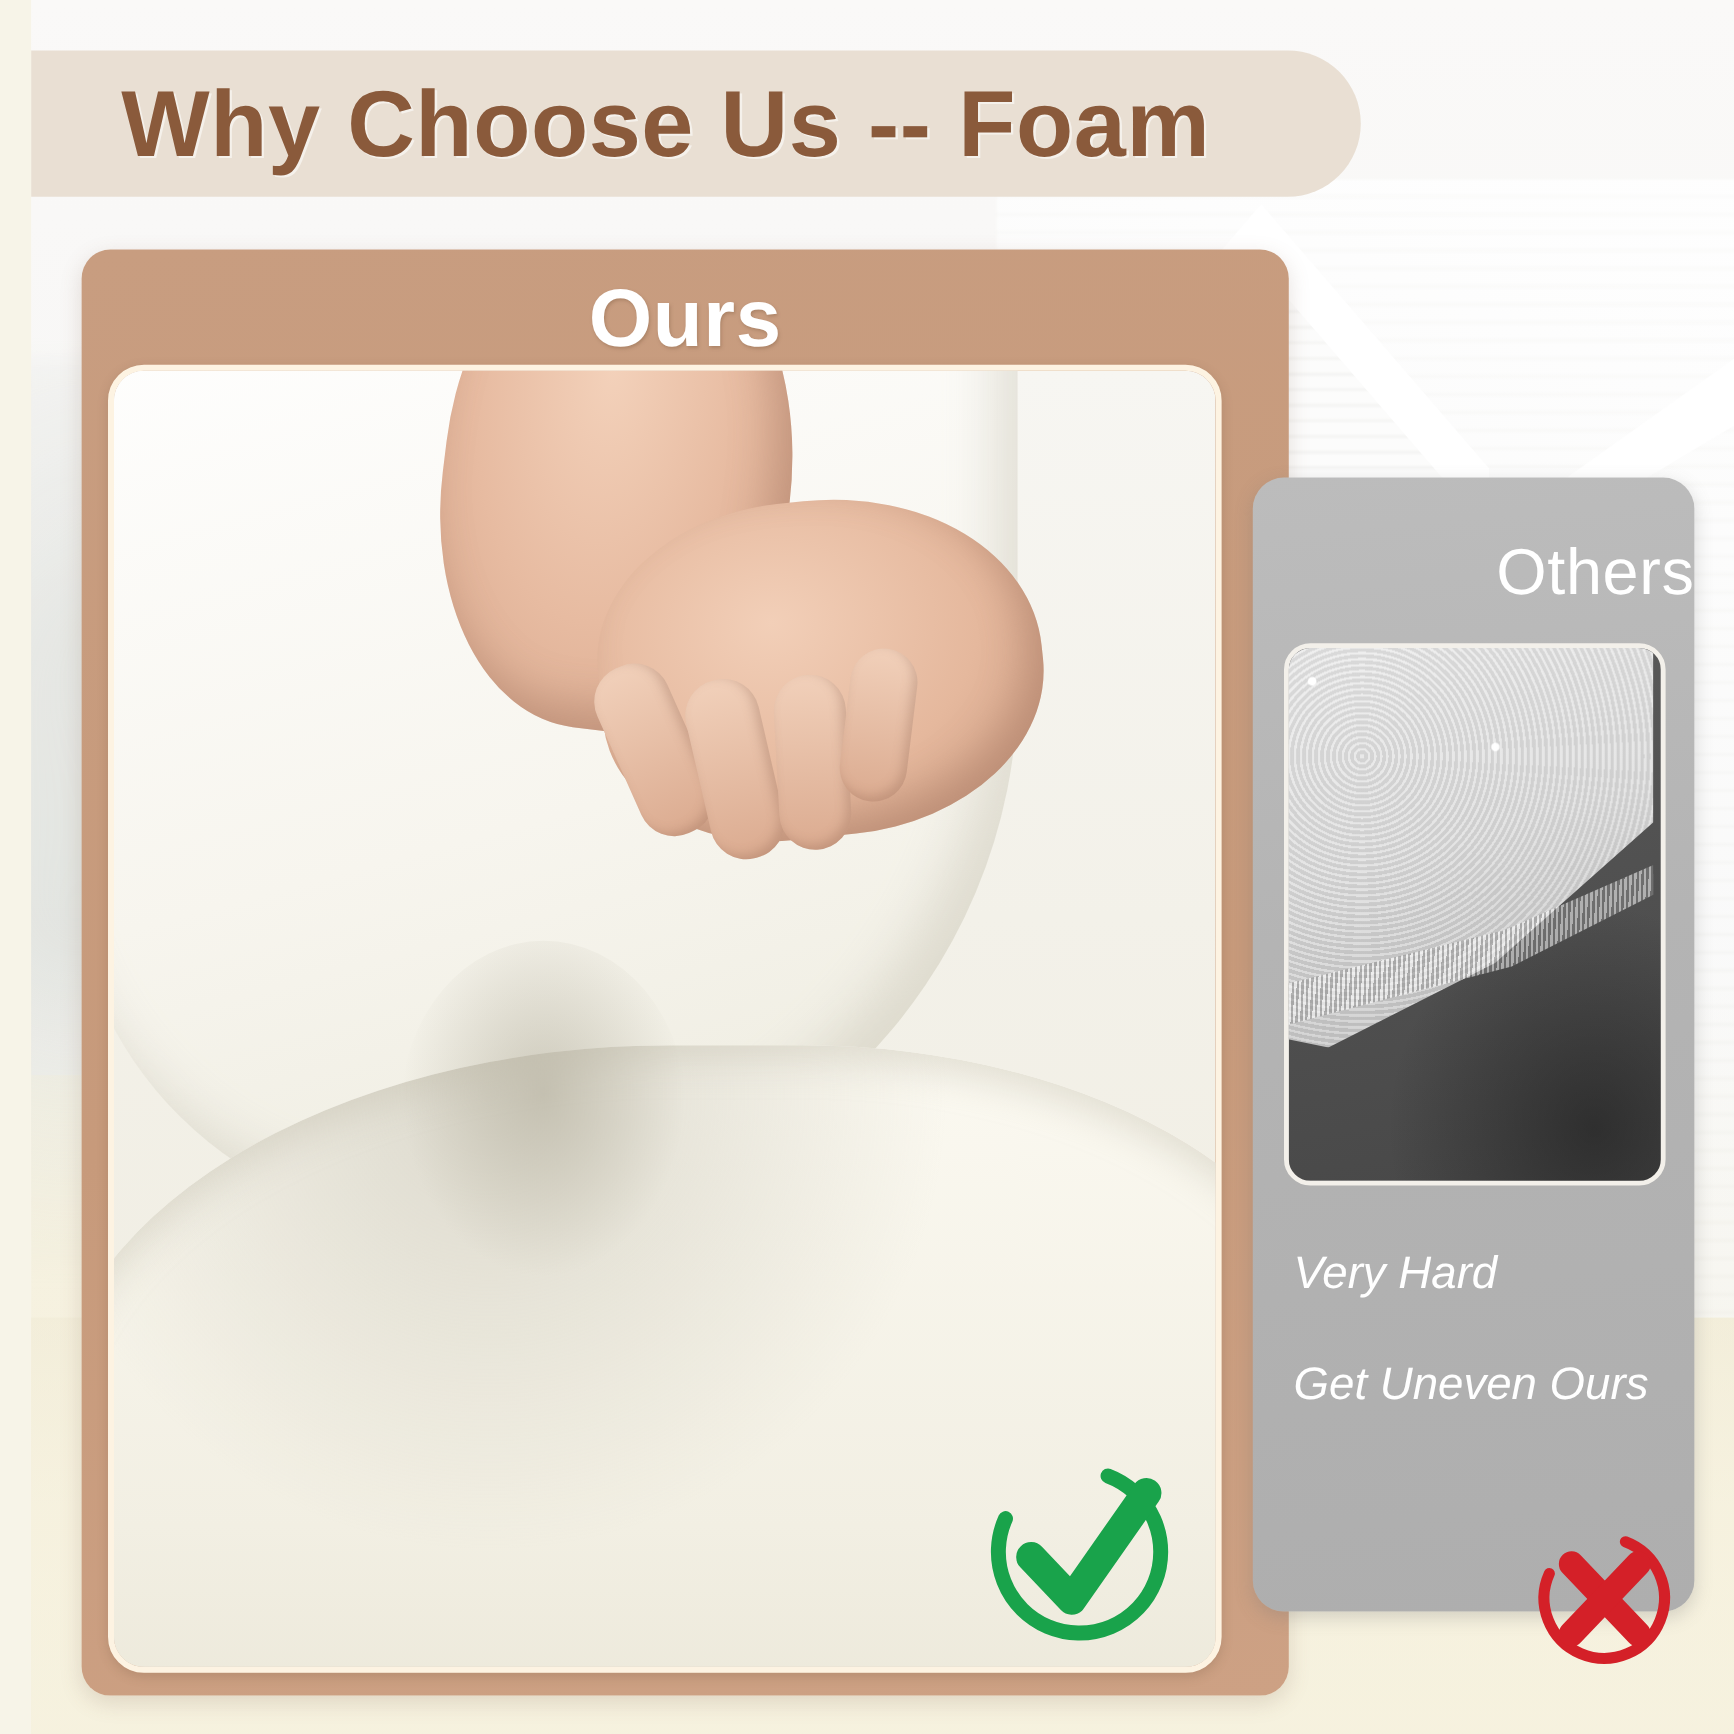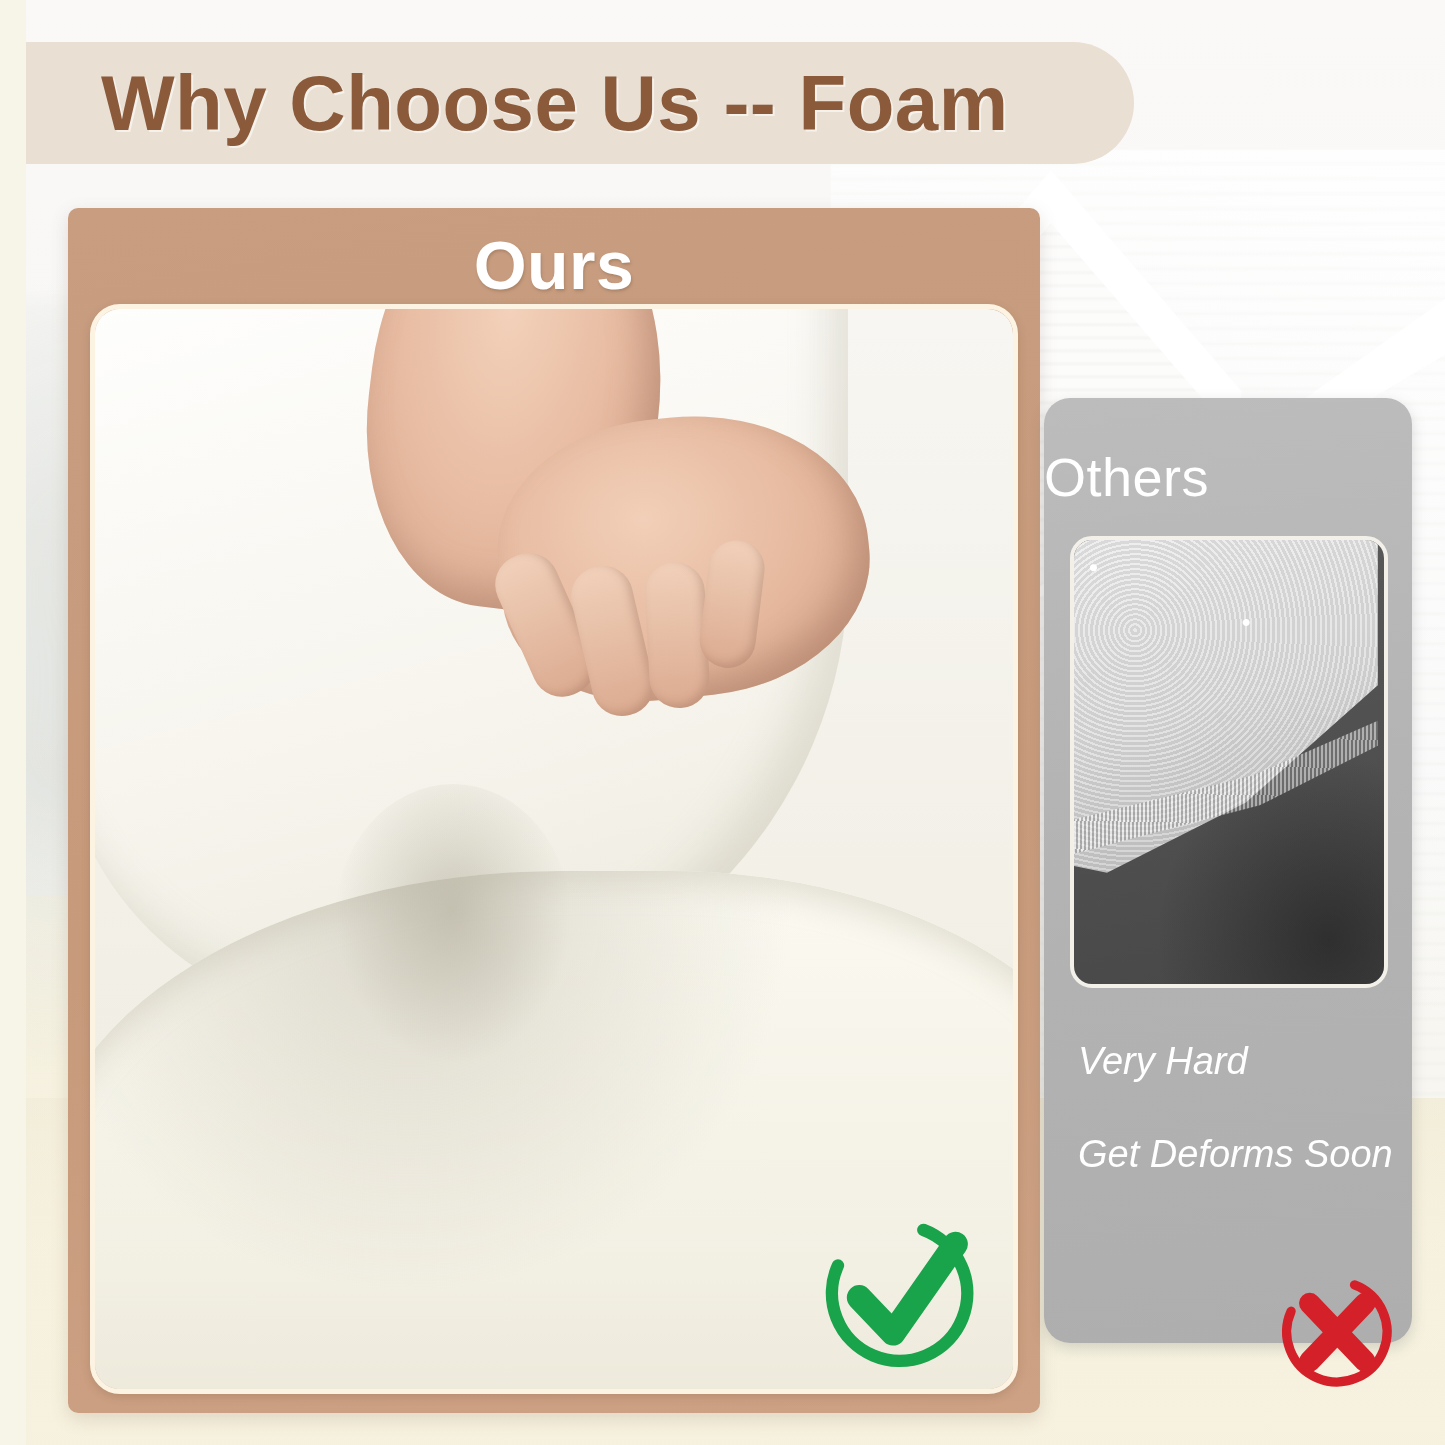--- a/index.html
+++ b/index.html
@@ -48,21 +48,21 @@
   .title-pill{position:absolute;left:-60px;top:42px;width:1168px;height:122px;
      background:#e9dfd3;border-radius:0 62px 62px 0;
      display:flex;align-items:center;}
   .title-text{margin-left:135px;font-size:78px;font-weight:bold;color:#8a5a3b;
      letter-spacing:.5px;white-space:nowrap;
      text-shadow:2px 2px 0 rgba(255,255,255,.55);}
 
   
   .ours-panel{position:absolute;left:42px;top:208px;width:972px;height:1205px;
      background:linear-gradient(170deg,#c89d80 0%,#c79a7b 55%,#cda184 100%);
-     border-radius:10px;box-shadow:0 6px 18px rgba(120,90,70,.18);}
+     border-radius:24px;box-shadow:0 6px 18px rgba(120,90,70,.18);padding-left:34px;}
   .ours-title{position:absolute;left:0;top:18px;width:100%;text-align:center;
      font-size:68px;font-weight:bold;color:#ffffff;letter-spacing:.5px;
      text-shadow:1px 2px 3px rgba(120,85,60,.35);}
   .cards{position:absolute;left:22px;top:96px;width:928px;height:1090px;
      display:flex;flex-direction:column;gap:24px;}
   .card{position:relative;flex:1;border-radius:30px;overflow:hidden;
      border:5px solid #fdf3e2;box-sizing:border-box;
      box-shadow:0 3px 9px rgba(110,80,60,.22);}
   .card-label{position:absolute;left:46px;bottom:18px;
      font-size:49px;font-weight:bold;color:#ffffff;white-space:nowrap;
@@ -147,21 +147,21 @@
      border-radius:42% 44% 40% 46%;transform:rotate(4deg);
      box-shadow:inset -18px -16px 40px rgba(150,105,85,.42);}
   .img3 .heel{position:absolute;left:33%;top:52%;width:215px;height:200px;
      background:radial-gradient(ellipse at 45% 40%,#f1cfb8 0%,#e2b79c 60%,#cf9c81 100%);
      border-radius:46% 50% 48% 44%;transform:rotate(-6deg);}
 
   
   .others-panel{position:absolute;left:1018px;top:398px;width:368px;height:945px;
      background:linear-gradient(175deg,#bcbcbc 0%,#b4b4b4 40%,#aeaeae 100%);
      border-radius:26px;box-shadow:0 5px 14px rgba(110,110,110,.25);}
-  .others-title{position:absolute;left:0;top:48px;width:100%;text-align:left;
+  .others-title{position:absolute;left:0;top:48px;width:100%;text-align:right;
      font-size:54px;color:#ffffff;letter-spacing:.5px;}
   .others-photo{position:absolute;left:26px;top:138px;width:318px;height:452px;
      border-radius:22px;overflow:hidden;border:4px solid #f3f0ea;box-sizing:border-box;
      background:linear-gradient(170deg,#5a5a5a 0%,#525252 40%,#484848 100%);}
   .others-photo .foam{position:absolute;left:-14%;top:-6%;width:112%;height:88%;
      background:
        radial-gradient(circle at 18% 14%,rgba(255,255,255,.9) 0 3px,rgba(255,255,255,0) 4px),
        radial-gradient(circle at 62% 28%,rgba(255,255,255,.85) 0 3px,rgba(255,255,255,0) 4px),
        repeating-radial-gradient(circle at 30% 30%,rgba(255,255,255,.30) 0 2px,rgba(180,180,180,.25) 2px 5px),
        linear-gradient(165deg,#e4e4e4 0%,#d2d2d2 48%,#bcbcbc 78%,#a6a6a6 100%);
@@ -237,17 +237,17 @@
     </div>
 
     <svg class="xmark" viewBox="0 0 100 100">
       <path d="M16 32 A38 38 0 1 0 64 12" fill="none" stroke="#d42028" stroke-width="7" stroke-linecap="round"></path>
       <path d="M30 26 L72 70" stroke="#d42028" stroke-width="16" stroke-linecap="round"></path>
       <path d="M72 26 L30 70" stroke="#d42028" stroke-width="16" stroke-linecap="round"></path>
     </svg>
 
     <div class="others-list">
       <div class="others-item">Very Hard</div>
-      <div class="others-item">Get Deforms Soon</div>
+      <div class="others-item">Get Uneven Ours</div>
     </div>
   </div>
 
 </div>
 
 </body></html>

